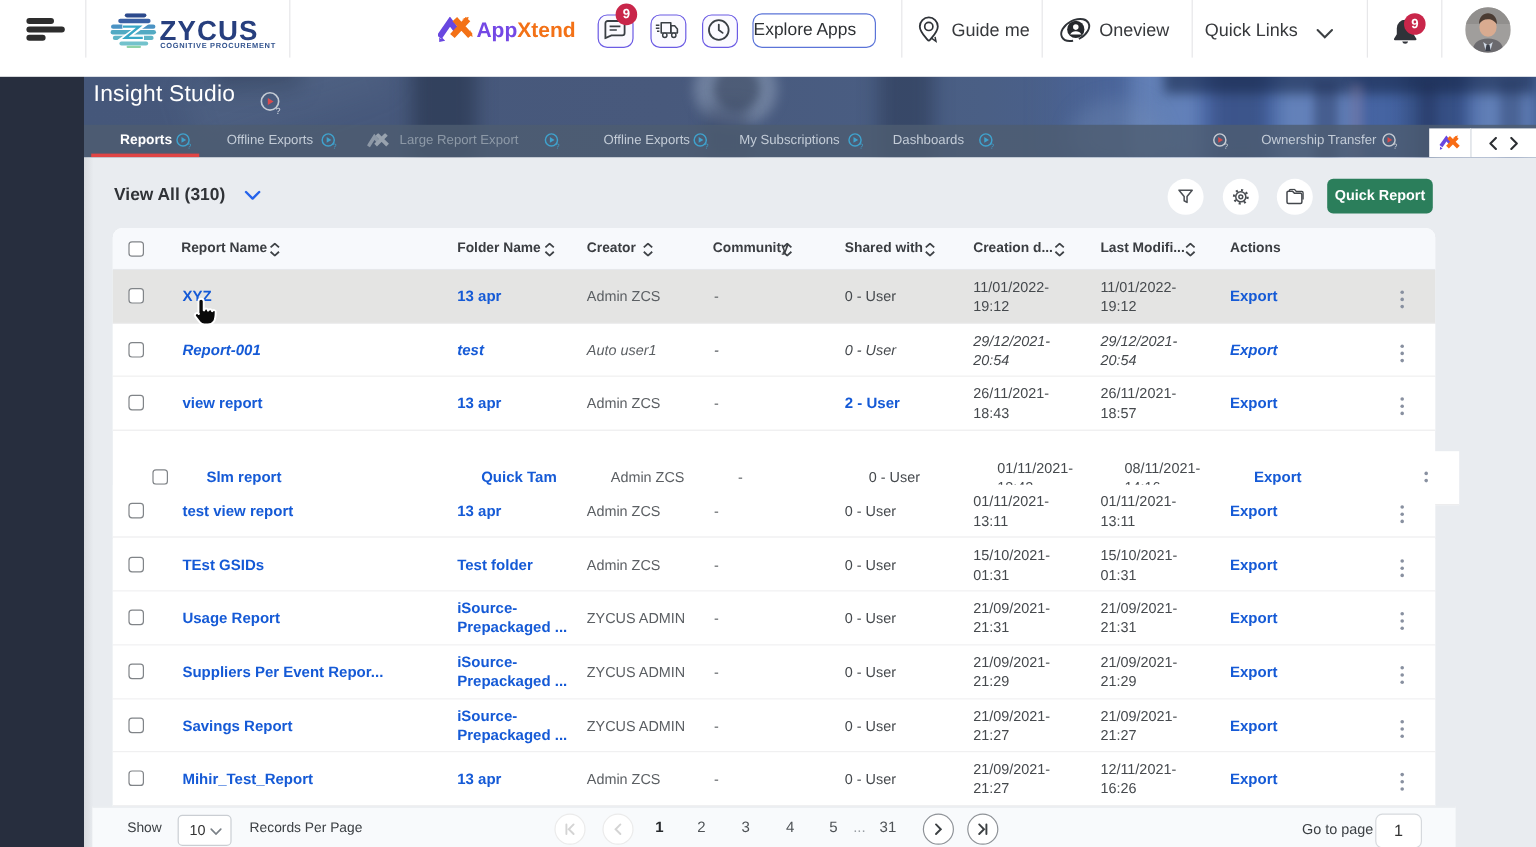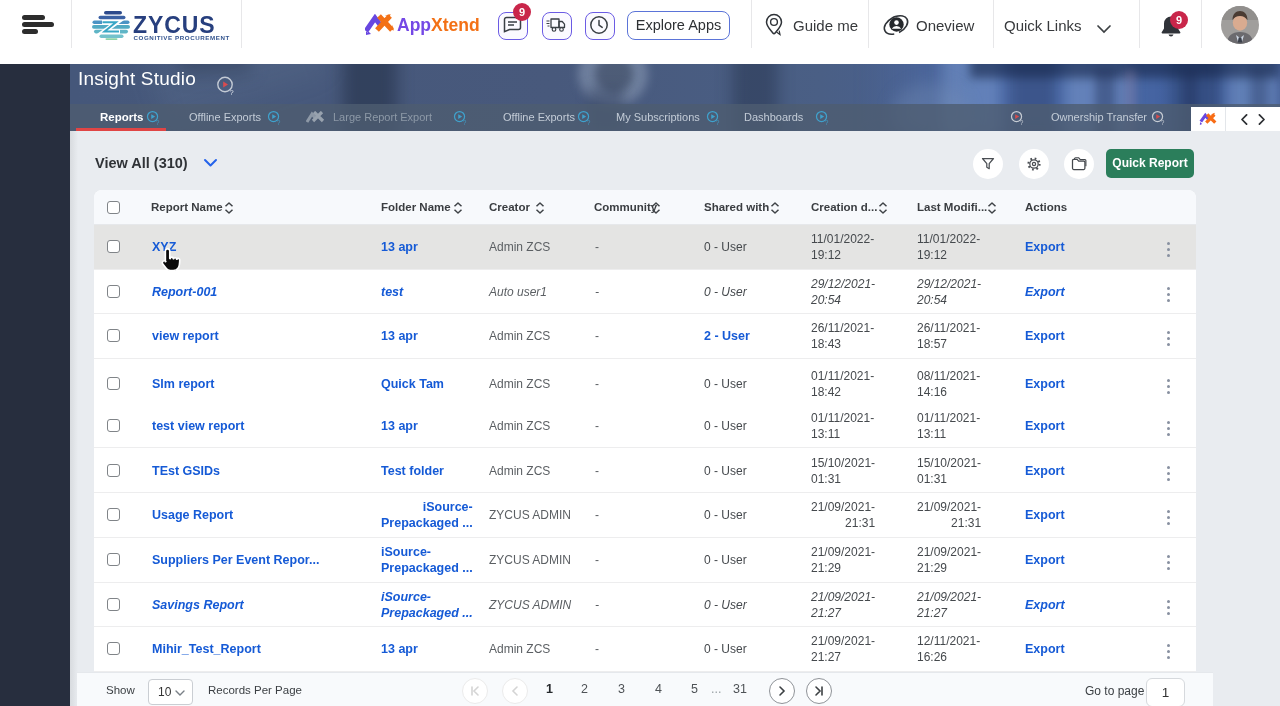--- a/index.html
+++ b/index.html
@@ -10,21 +10,21 @@
 #topbar { position:absolute; left:0; top:0; width:1280px; height:64px; background:#fff; z-index:30; }
 .vsep { position:absolute; top:0; width:1px; height:48px; background:#e7e7e9; }
 #burger { position:absolute; left:22px; top:15px; }
 #burger div { height:5px; border-radius:2.5px; background:#2d2d2d; margin-bottom:2px; }
 #burger .b1 { width:23px; }
 #burger .b2 { width:32px; }
 #burger .b3 { width:16px; }
 .tbtxt { position:absolute; font-size:15px; color:#37393c; top:17px; }
 
 .pbtn { position:absolute; top:12px; width:30px; height:28px; border:1.6px solid #6b5be4; border-radius:8px; background:#fbfaff; }
-#explore { position:absolute; left:627px; top:11px; width:103px; height:29px; border:1.6px solid #5b74d8; border-radius:8px; background:#fff; font-size:14.5px; color:#2e3134; text-align:center; line-height:26px; }
+#explore { position:absolute; left:627px; top:11px; width:103px; height:29px; border:1.6px solid #5b74d8; border-radius:8px; background:#fff; font-size:14.5px; color:#2e3134; line-height:26px; }
 .badge { position:absolute; background:#c9264a; color:#fff; border-radius:50%; text-align:center; font-weight:bold; }
 
 #rail { position:absolute; left:0; top:50px; width:70px; height:656px; background:#272e3e; z-index:25; }
 
 #hero { position:absolute; left:70px; top:50px; width:1210px; height:81px; overflow:hidden; background:linear-gradient(90deg,#45577a 0%,#48597c 40%,#4a5f85 62%,#486198 78%,#415d94 92%,#3c5488 100%); z-index:10; }
 .blob { position:absolute; filter:blur(7px); }
 #tabbar { position:absolute; left:0px; top:54px; width:1210px; height:27px; background:rgba(78,92,112,0.8); }
 .tab { position:absolute; top:0; height:27px; line-height:26px; font-size:11px; color:#c3ccd7; }
 #bc { position:absolute; left:6px; top:2px; font-size:11.5px; font-weight:bold; color:#fff; }
 #title { position:absolute; left:8px; top:18px; font-size:19px; color:#fff; letter-spacing:0.2px; }
@@ -349,21 +349,21 @@
   <div class="cell blue" style="left:610px;top:14px;color:#155ad6">2 - User</div>
   <div class="cell" style="left:717px;top:6px;color:#45494d">26/11/2021-<br>18:43</div>
   <div class="cell" style="left:823px;top:6px;color:#45494d">26/11/2021-<br>18:57</div>
   <div class="cell blue" style="left:931px;top:14px">Export</div>
   <div class="dots" style="top:17px">
               <i></i>
               <i></i>
               <i></i>
             </div>
 </div>
-<div class="row" style="top:172px;height:44.7px;">
+<div class="row" style="top:186px;height:44.7px;margin-left:20px;">
   <div class="cb" style="top:15px"></div>
   <div class="cell blue" style="left:58px;top:14px">Slm report</div>
   <div class="cell blue" style="left:287px;top:14px">Quick Tam</div>
   <div class="cell" style="left:395px;top:14px">Admin ZCS</div>
   <div class="cell" style="left:501px;top:14px">-</div>
   <div class="cell" style="left:610px;top:14px;color:#45494d">0 - User</div>
   <div class="cell" style="left:717px;top:6px;color:#45494d">01/11/2021-<br>18:42</div>
   <div class="cell" style="left:823px;top:6px;color:#45494d">08/11/2021-<br>14:16</div>
   <div class="cell blue" style="left:931px;top:14px">Export</div>
   <div class="dots" style="top:17px">
@@ -397,21 +397,21 @@
   <div class="cell" style="left:610px;top:14px;color:#45494d">0 - User</div>
   <div class="cell" style="left:717px;top:6px;color:#45494d">15/10/2021-<br>01:31</div>
   <div class="cell" style="left:823px;top:6px;color:#45494d">15/10/2021-<br>01:31</div>
   <div class="cell blue" style="left:931px;top:14px">Export</div>
   <div class="dots" style="top:17px">
               <i></i>
               <i></i>
               <i></i>
             </div>
 </div>
-<div class="row" style="top:303.2px;height:44.7px;text-align:right;">
+<div class="row" style="top:303.2px;height:44.7px;">
   <div class="cb" style="top:15px"></div>
   <div class="cell blue" style="left:58px;top:14px">Usage Report</div>
   <div class="cell blue" style="left:287px;top:6px">iSource-<br>Prepackaged ...</div>
   <div class="cell" style="left:395px;top:14px">ZYCUS ADMIN</div>
   <div class="cell" style="left:501px;top:14px">-</div>
   <div class="cell" style="left:610px;top:14px;color:#45494d">0 - User</div>
   <div class="cell" style="left:717px;top:6px;color:#45494d">21/09/2021-<br>21:31</div>
   <div class="cell" style="left:823px;top:6px;color:#45494d">21/09/2021-<br>21:31</div>
   <div class="cell blue" style="left:931px;top:14px">Export</div>
   <div class="dots" style="top:17px">
@@ -429,21 +429,21 @@
   <div class="cell" style="left:610px;top:14px;color:#45494d">0 - User</div>
   <div class="cell" style="left:717px;top:6px;color:#45494d">21/09/2021-<br>21:29</div>
   <div class="cell" style="left:823px;top:6px;color:#45494d">21/09/2021-<br>21:29</div>
   <div class="cell blue" style="left:931px;top:14px">Export</div>
   <div class="dots" style="top:17px">
               <i></i>
               <i></i>
               <i></i>
             </div>
 </div>
-<div class="row" style="top:392.6px;height:44.7px;font-style:italic;">
+<div class="row" style="top:392.6px;height:44.7px;">
   <div class="cb" style="top:15px"></div>
   <div class="cell blue" style="left:58px;top:14px">Savings Report</div>
   <div class="cell blue" style="left:287px;top:6px">iSource-<br>Prepackaged ...</div>
   <div class="cell" style="left:395px;top:14px">ZYCUS ADMIN</div>
   <div class="cell" style="left:501px;top:14px">-</div>
   <div class="cell" style="left:610px;top:14px;color:#45494d">0 - User</div>
   <div class="cell" style="left:717px;top:6px;color:#45494d">21/09/2021-<br>21:27</div>
   <div class="cell" style="left:823px;top:6px;color:#45494d">21/09/2021-<br>21:27</div>
   <div class="cell blue" style="left:931px;top:14px">Export</div>
   <div class="dots" style="top:17px">

